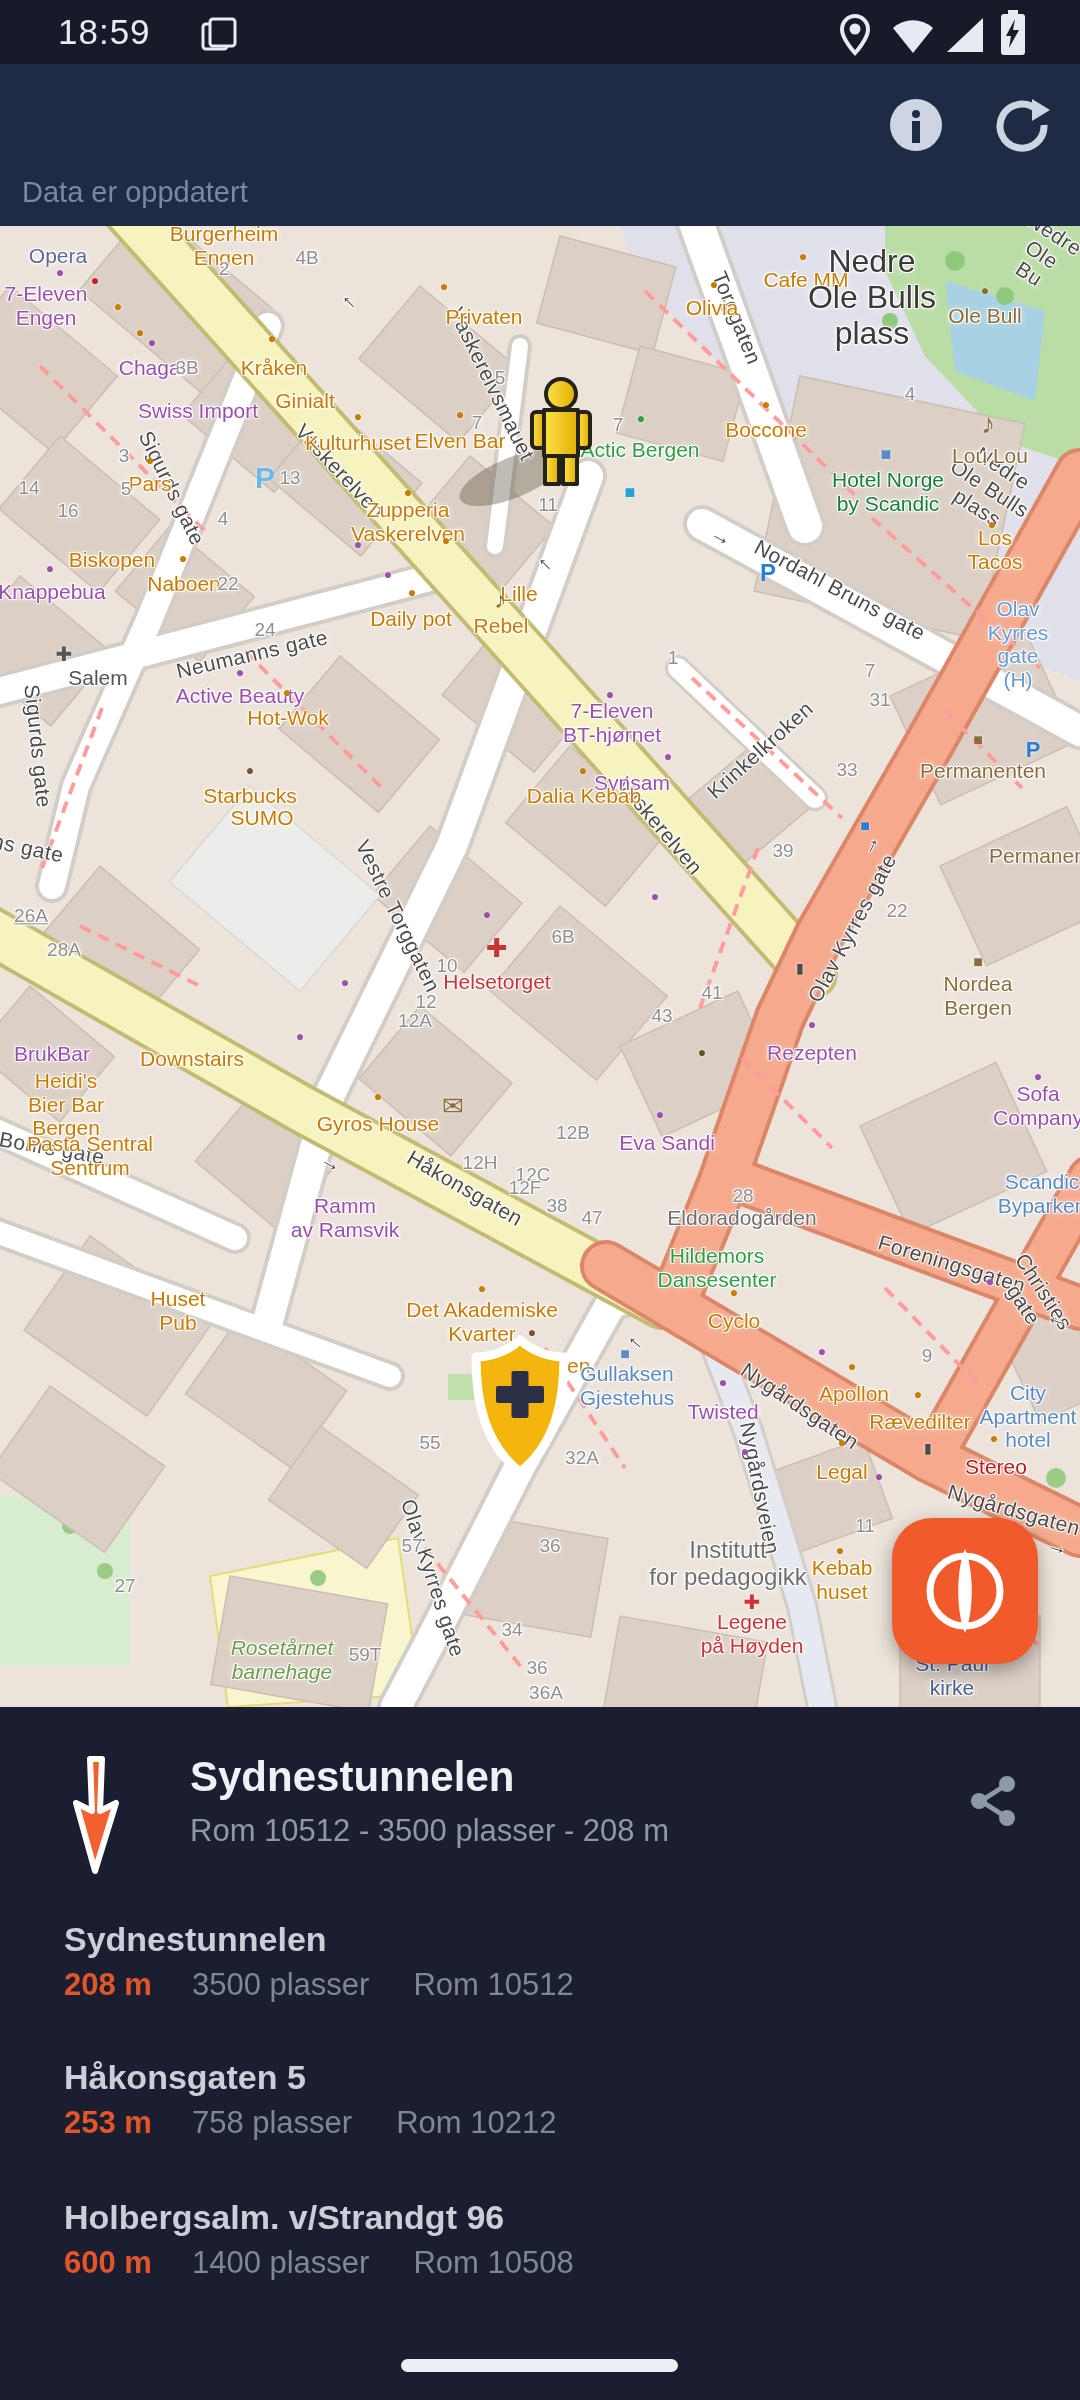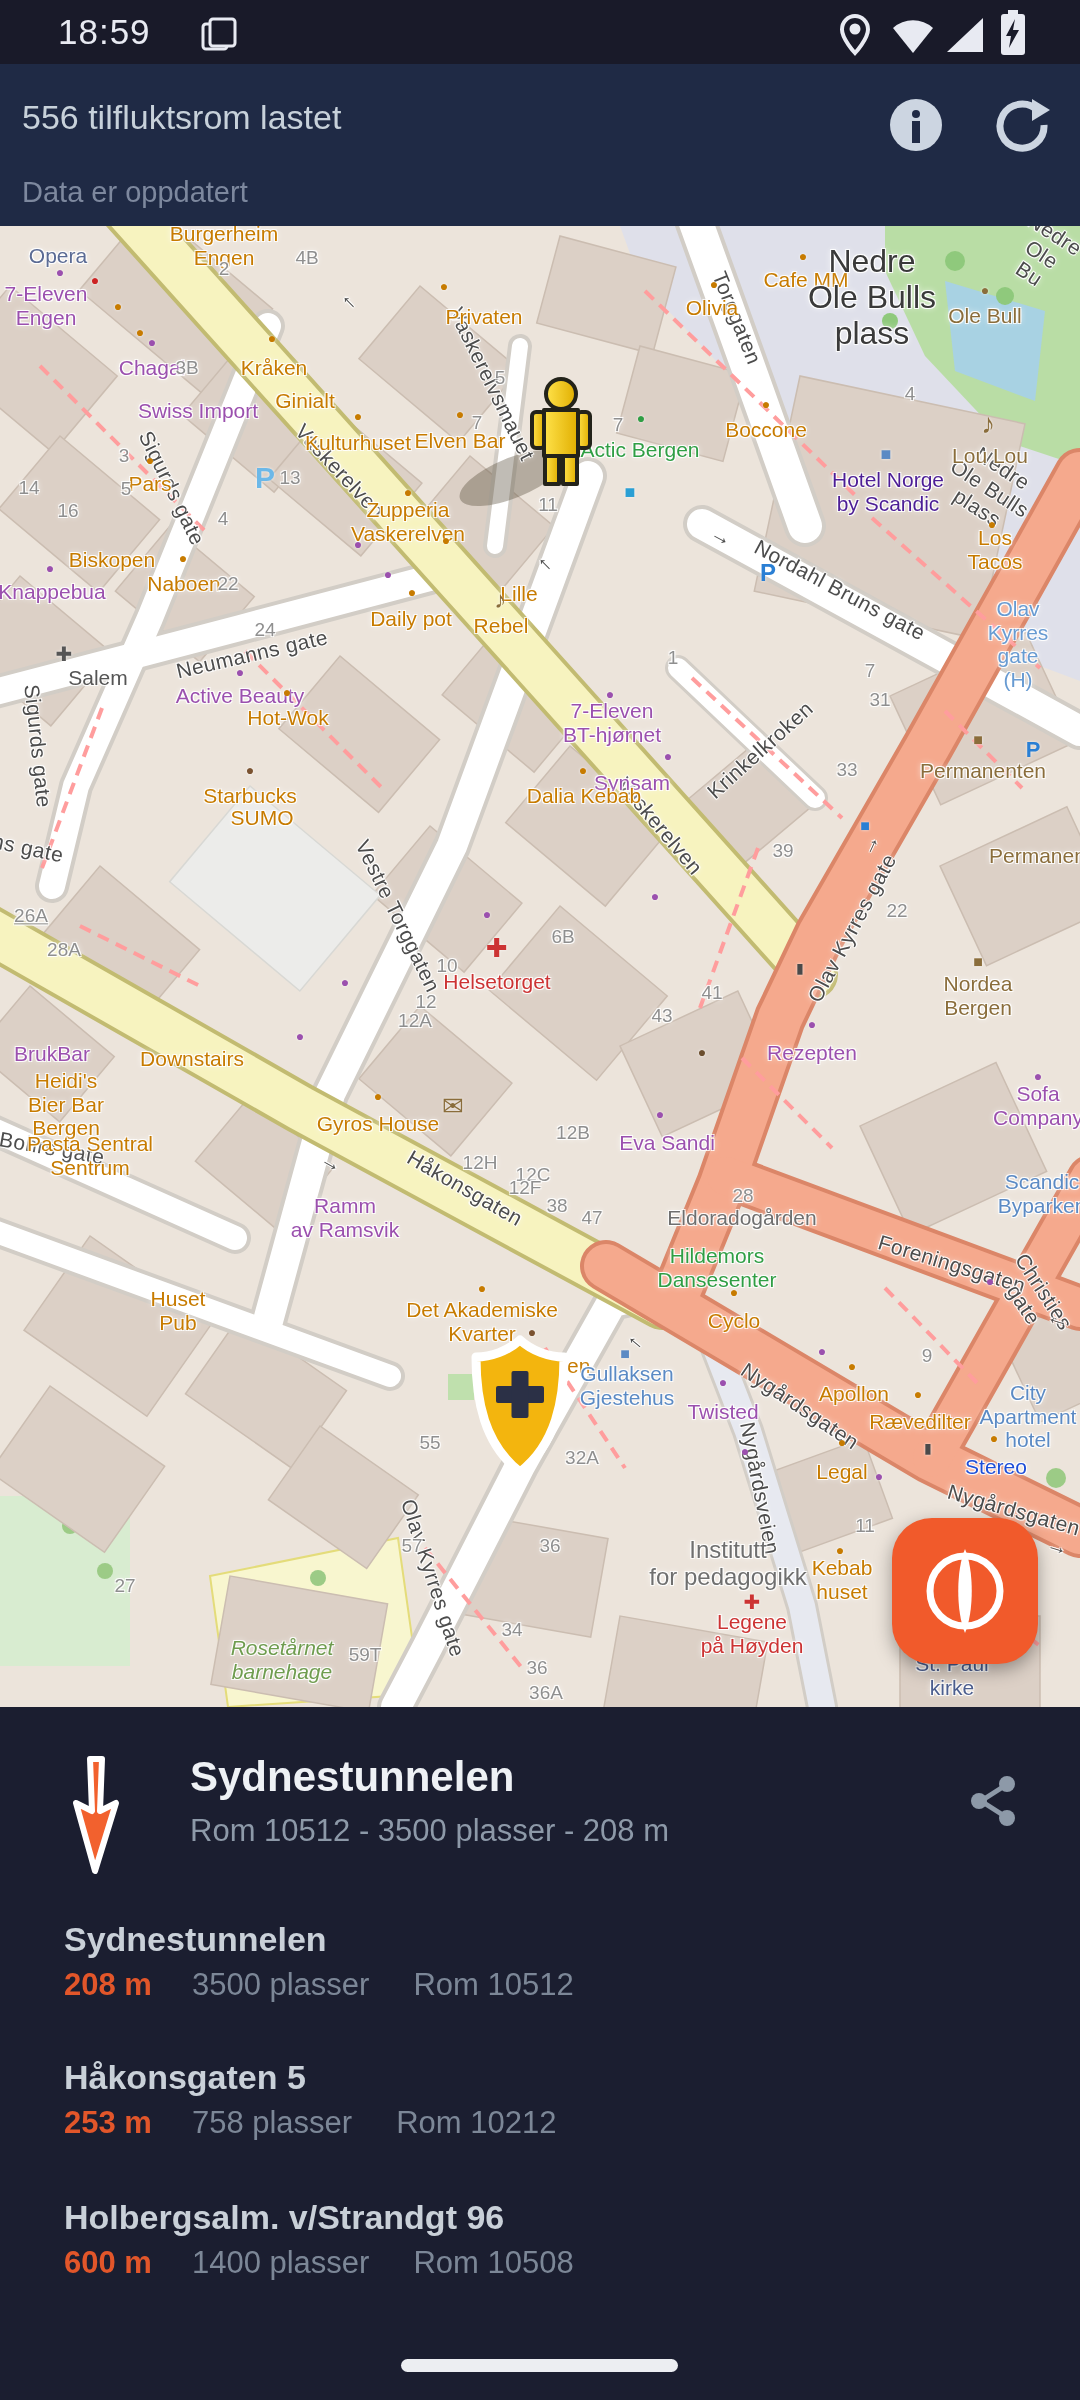--- a/index.html
+++ b/index.html
@@ -63,21 +63,20 @@
     <polygon points="2,36 38,36 38,2" fill="#e8eaf2"></polygon>
   </svg>
   <svg class="sb-ic" style="left:998px;top:10px" width="30" height="46" viewBox="0 0 30 46">
     <rect x="10" y="0" width="10" height="5" fill="#e8eaf2"></rect>
     <rect x="3" y="4" width="24" height="41" rx="3" fill="#e8eaf2"></rect>
     <polygon points="17,9 8,26 13,26 11,38 21,20 15,20" fill="#191a29"></polygon>
   </svg>
 </div>
 
 <div id="appbar">
-  <div id="appbar-title">556 tilfluktsrom lastet</div>
   <div id="appbar-sub">Data er oppdatert</div>
   <svg class="round-btn" style="left:888px;top:33px" viewBox="0 0 56 56">
     <circle cx="28" cy="28" r="26" fill="#ccd5e1"></circle>
     <circle cx="28" cy="17" r="4" fill="#1f2a45"></circle>
     <rect x="24" y="24" width="8" height="22" fill="#1f2a45"></rect>
   </svg>
   <svg class="round-btn" style="left:994px;top:33px" viewBox="0 0 56 56">
     <path d="M44,14 A22,22 0 1 0 50,28" fill="none" stroke="#ccd5e1" stroke-width="7"></path>
     <polygon points="38,2 56,13 38,24" fill="#ccd5e1"></polygon>
   </svg>
@@ -294,26 +293,26 @@
       <div class="mlabel poi" style="left: 192px; top: 833px; color: rgb(199, 123, 0);">Downstairs</div>
       <div class="mlabel poi" style="left: 178px; top: 1085px; color: rgb(199, 123, 0);">Huset
 Pub</div>
       <div class="mlabel poi" style="left: 482px; top: 1096px; color: rgb(199, 123, 0);">Det Akademiske
 Kvarter</div>
       <div class="mlabel poi" style="left: 532px; top: 1140px; color: rgb(199, 123, 0);">Stjernesalen</div>
       <div class="mlabel poi" style="left: 734px; top: 1095px; color: rgb(199, 123, 0);">Cyclo</div>
       <div class="mlabel poi" style="left: 854px; top: 1168px; color: rgb(199, 123, 0);">Apollon</div>
       <div class="mlabel poi" style="left: 920px; top: 1196px; color: rgb(199, 123, 0);">Rævedilter</div>
       <div class="mlabel poi" style="left: 842px; top: 1246px; color: rgb(199, 123, 0);">Legal</div>
-      <div class="mlabel poi" style="left: 996px; top: 1241px; color: #1d4ed8;">Stereo</div>
+      <div class="mlabel poi" style="left: 996px; top: 1241px; color: #b91c1c;">Stereo</div>
       <div class="mlabel poi" style="left: 842px; top: 1354px; color: rgb(199, 123, 0);">Kebab
 huset</div>
       <div class="mlabel poi" style="left: 627px; top: 1160px; color: rgb(91, 138, 196);">Gullaksen
 Gjestehus</div>
-      <div class="mlabel poi" style="left: 888px; top: 266px; color: #4c1d95;">Hotel Norge
+      <div class="mlabel poi" style="left: 888px; top: 266px; color: #15803d;">Hotel Norge
 by Scandic</div>
       <div class="mlabel poi" style="left: 1028px; top: 1190px; color: rgb(91, 138, 196);">City Apartment
 hotel</div>
       <div class="mlabel poi" style="left: 1042px; top: 968px; color: rgb(91, 138, 196);">Scandic
 Byparken</div>
       <div class="mlabel poi" style="left: 1018px; top: 418px; color: rgb(104, 155, 210);">Olav Kyrres
 gate (H)</div>
       <div class="mlabel poi" style="left: 952px; top: 1450px; color: rgb(77, 95, 143);">St. Paul
 kirke</div>
       <div class="mlabel poi" style="left: 640px; top: 224px; color: rgb(47, 158, 68);">Actic Bergen</div>

